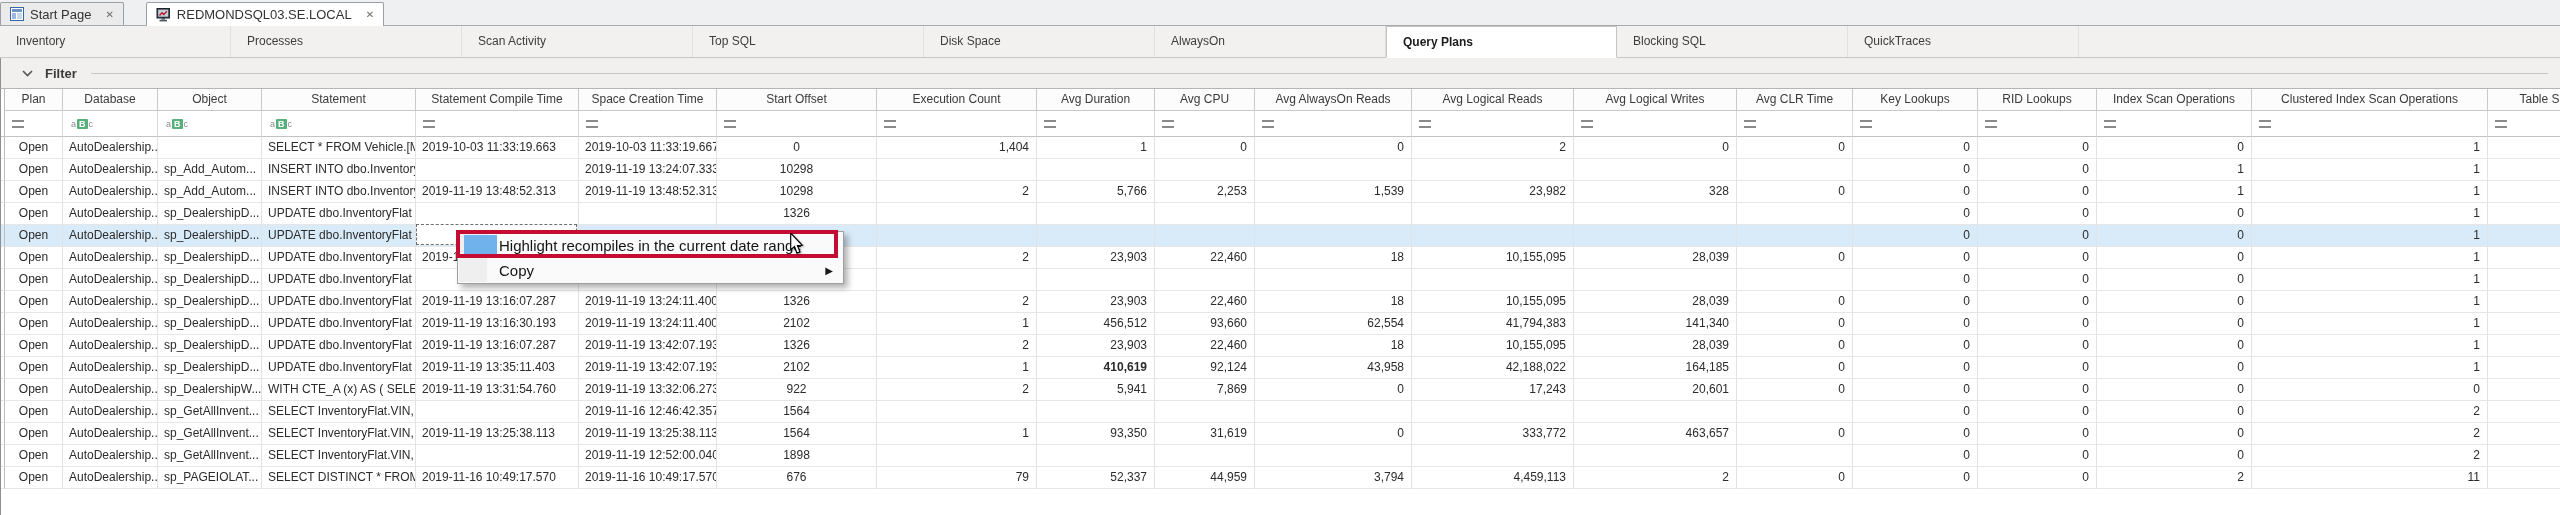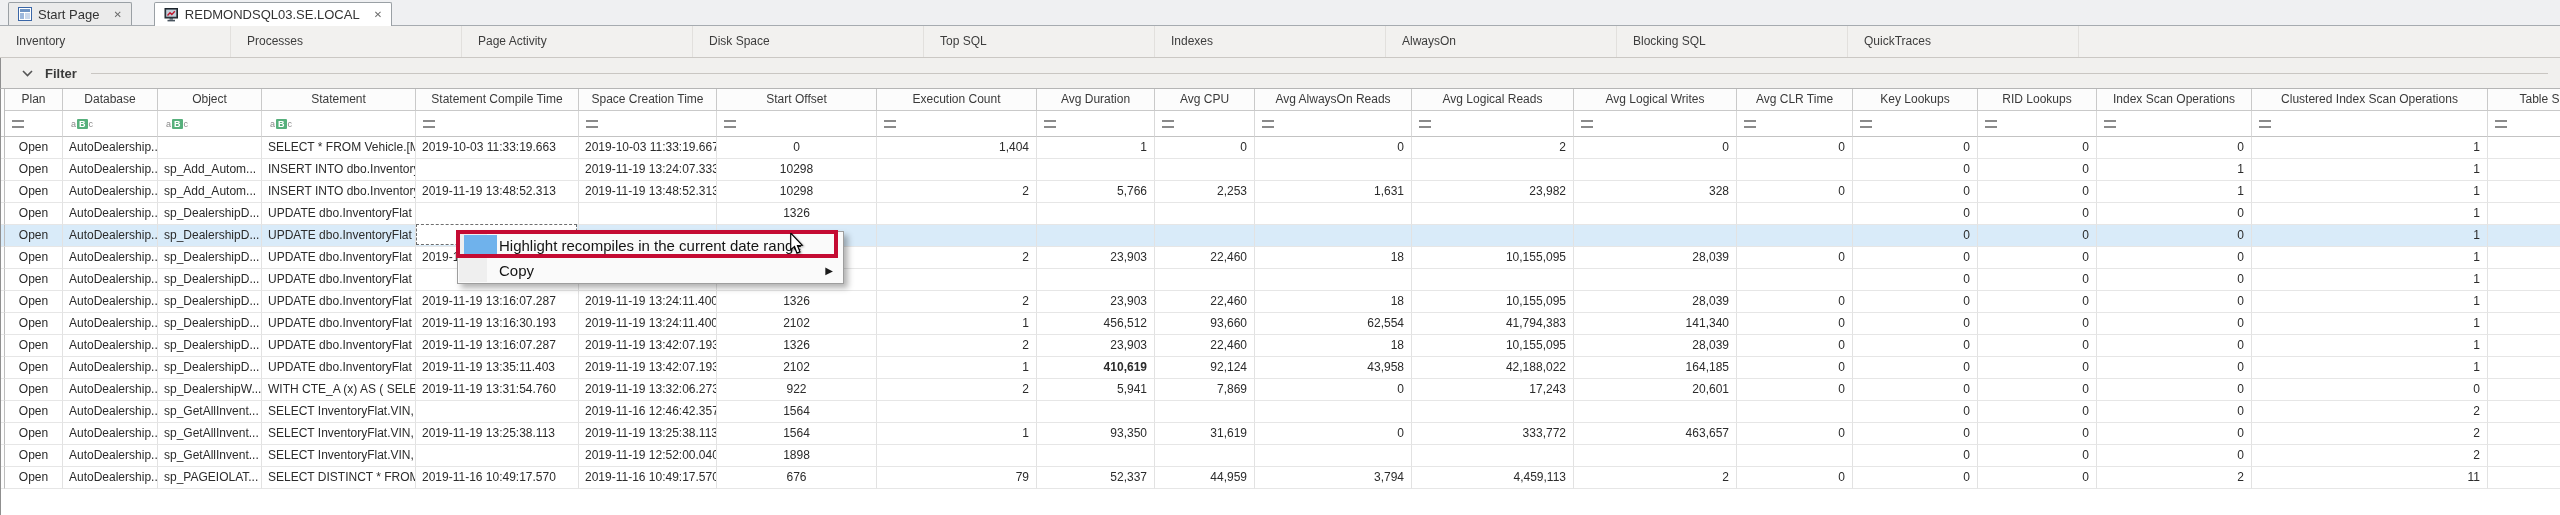--- a/index.html
+++ b/index.html
@@ -2,21 +2,21 @@
 <html><head>
 <meta charset="utf-8">
 <style>
   * { box-sizing: border-box; margin: 0; padding: 0; }
   html,body { width:2560px; height:515px; overflow:hidden;
     font-family:"Liberation Sans", sans-serif; background:#fff; color:#2b2b2b; }
 
   
   .doc-tabbar { position:absolute; left:0; top:0; width:2560px; height:26px;
     background:#eff0f2; border-bottom:1px solid #a6abb0;
-    display:flex; align-items:flex-end; padding-left:8px; }
+    display:flex; align-items:flex-end; }
   .doc-tab { height:23px; display:flex; align-items:center; gap:6px;
     padding:0 9px; border:1px solid #9aa0a5; border-bottom:none;
     border-radius:2px 2px 0 0; background:#ebebeb; font-size:13px; color:#333;
     margin-right:22px; position:relative; }
   .doc-tab.active { background:#fff; z-index:2; margin-bottom:-1px; height:24px; }
   .tab-close { font-size:10px; color:#6b6b6b; margin-left:8px; cursor:default; }
   .tab-icon svg { display:block; }
 
   
   .nav-strip { position:absolute; left:0; top:26px; width:2560px; height:32px;
@@ -103,25 +103,25 @@
           <rect x="3.5" y="11.8" width="7.5" height="1.6" fill="#4a5560"></rect>
         </svg>
       </span>
       <span class="tab-label">REDMONDSQL03.SE.LOCAL</span>
       <span class="tab-close">✕</span>
     </div>
   </div>
 <div class="nav-strip" id="navStrip">
     <div class="nav-tab">Inventory</div>
     <div class="nav-tab">Processes</div>
-    <div class="nav-tab">Page Activity</div>
+    <div class="nav-tab">Scan Activity</div>
+    <div class="nav-tab">Top SQL</div>
     <div class="nav-tab">Disk Space</div>
-    <div class="nav-tab">Top SQL</div>
-    <div class="nav-tab">Indexes</div>
     <div class="nav-tab">AlwaysOn</div>
+    <div class="nav-tab sel">Query Plans</div>
     <div class="nav-tab">Blocking SQL</div>
     <div class="nav-tab">QuickTraces</div>
   </div>
 
 <div class="filter-bar">
   <span class="chev">
     <svg width="11" height="7" viewBox="0 0 11 7">
         <path d="M1 1 L5.5 5.5 L10 1" stroke="#555" stroke-width="1.6" fill="none"></path>
       </svg>
   </span>
@@ -274,21 +274,21 @@
         <div class="d-cell al-c" style="width: 58px;">Open</div>
         <div class="d-cell al-l" style="width: 95px;">AutoDealership...</div>
         <div class="d-cell al-l" style="width: 104px;">sp_Add_Autom...</div>
         <div class="d-cell al-l" style="width: 154px;">INSERT INTO dbo.Inventory...</div>
         <div class="d-cell al-l" style="width: 163px;">2019-11-19 13:48:52.313</div>
         <div class="d-cell al-l" style="width: 138px;">2019-11-19 13:48:52.313</div>
         <div class="d-cell al-c" style="width: 160px;">10298</div>
         <div class="d-cell al-r" style="width: 160px;">2</div>
         <div class="d-cell al-r" style="width: 118px;">5,766</div>
         <div class="d-cell al-r" style="width: 100px;">2,253</div>
-        <div class="d-cell al-r" style="width: 157px;">1,631</div>
+        <div class="d-cell al-r" style="width: 157px;">1,539</div>
         <div class="d-cell al-r" style="width: 162px;">23,982</div>
         <div class="d-cell al-r" style="width: 163px;">328</div>
         <div class="d-cell al-r" style="width: 116px;">0</div>
         <div class="d-cell al-r" style="width: 125px;">0</div>
         <div class="d-cell al-r" style="width: 119px;">0</div>
         <div class="d-cell al-r" style="width: 155px;">1</div>
         <div class="d-cell al-r" style="width: 236px;">1</div>
         <div class="d-cell al-l" style="width: 110px;"></div>
       </div>
       <div class="g-row d-row">

